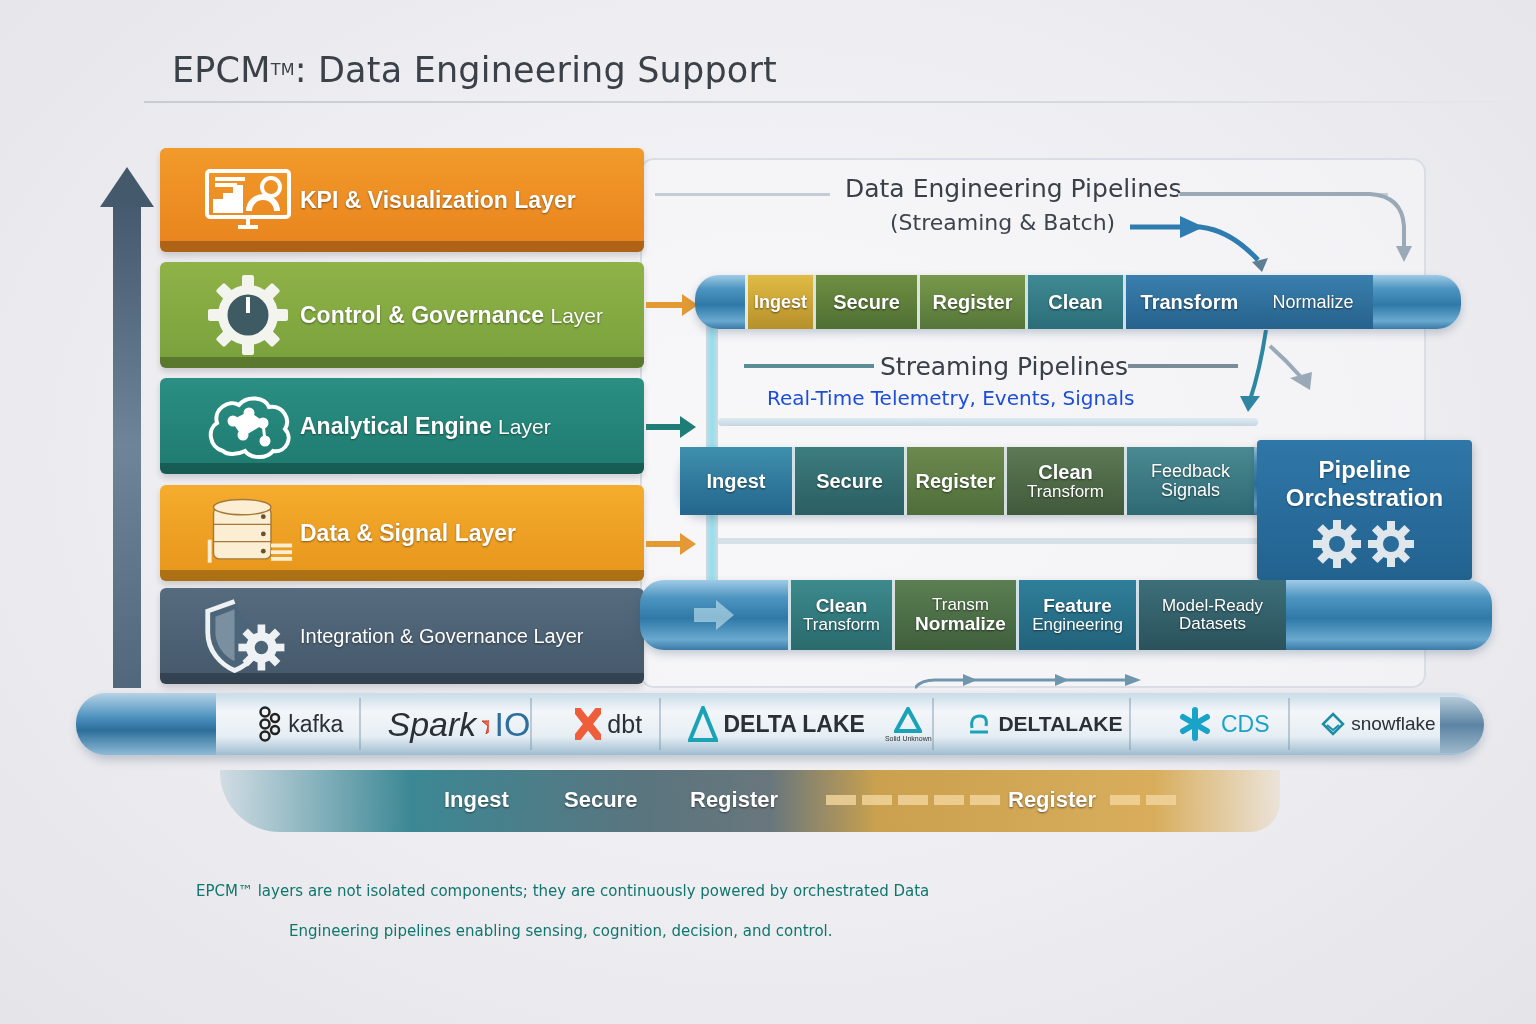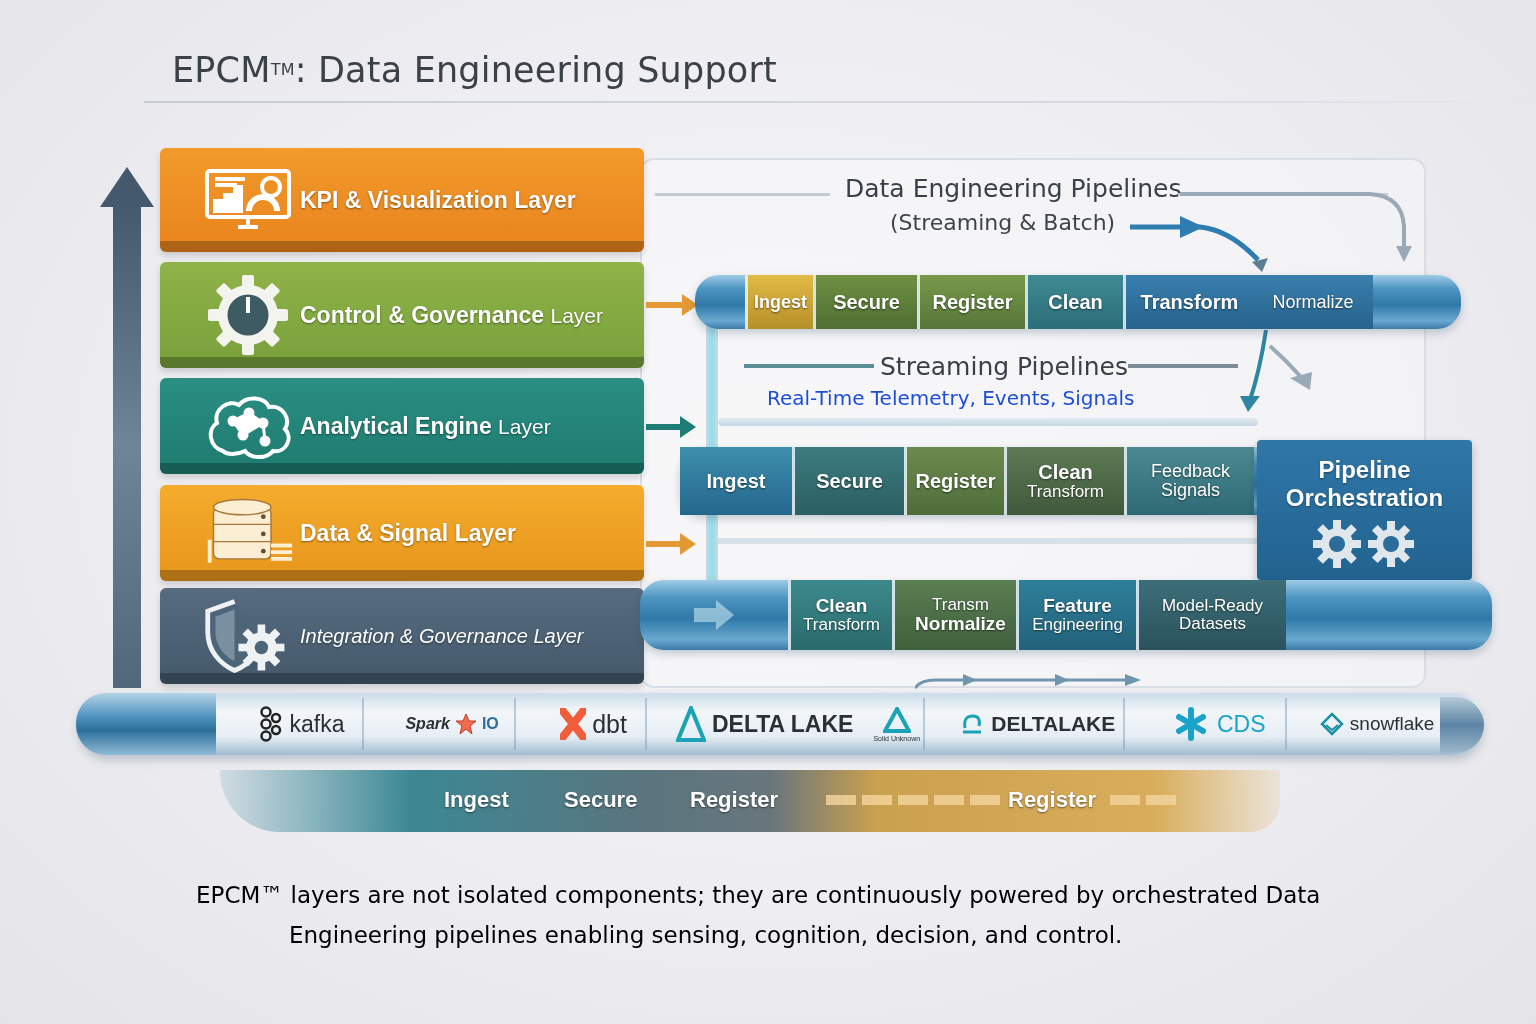--- a/index.html
+++ b/index.html
@@ -41,21 +41,21 @@
   .layer::after { content: ""; position: absolute; left: 0; right: 0; bottom: 0; height: 11px;
     border-radius: 0 0 6px 6px; background: rgba(0,0,0,0.25); }
   .layer .icon { width: 92px; height: 70px; margin-left: 42px; display: flex; align-items: center; justify-content: center; }
   .layer .label { color: #fff; font-size: 23px; font-weight: bold; text-shadow: 0 1px 2px rgba(0,0,0,0.45); margin-left: 6px; }
   .layer .label .thin { font-weight: normal; font-size: 21px; }
   .l-kpi  { top: 148px; height: 104px; background: linear-gradient(180deg,#f29a2b,#e8831d); }
   .l-ctrl { top: 262px; height: 106px; background: linear-gradient(180deg,#90b348,#78a03c); }
   .l-ana  { top: 378px; height: 96px;  background: linear-gradient(180deg,#2b8f83,#1e7a6f); }
   .l-data { top: 485px; height: 96px;  background: linear-gradient(180deg,#f5ac2d,#e6951b); }
   .l-int  { top: 588px; height: 96px;  background: linear-gradient(180deg,#566c7e,#44586a); }
-  .l-int .label { font-size: 20px; font-weight: normal; font-style: italic; }
+  .l-int .label { font-size: 20px; font-weight: normal; }
 
   
   .conn { height: 6px; }
   .conn::after { content: ""; position: absolute; right: -14px; top: -8px; border-left: 16px solid currentColor; border-top: 11px solid transparent; border-bottom: 11px solid transparent; }
 
   
   .pipe {
     border-radius: 24px; overflow: visible;
     background: linear-gradient(180deg,#9fcbe6 0%, #4e95c1 25%, #2f79a8 55%, #6aa9cf 85%, #3a7aa6 100%);
     box-shadow: 0 4px 8px rgba(40,70,100,0.25);
@@ -102,21 +102,21 @@
     border-right: 2px solid rgba(120,150,175,0.45); font-weight: bold; color: #2b2f36; margin-left: 26px; }
   .logo:last-child { border-right: none; }
 
   
   .flow { left: 220px; top: 770px; width: 1060px; height: 62px; border-radius: 0 0 30px 60px;
     background: linear-gradient(90deg, rgba(120,170,190,0.25) 0%, #2c7f8c 18%, #4d6a74 40%, #5d6c72 52%, #c79a40 62%, #d6a74e 88%, rgba(230,190,120,0.2) 100%);
     opacity: 0.92; }
   .flow-item { color: #fff; font-size: 22px; font-weight: bold; text-shadow: 0 1px 2px rgba(0,0,0,0.5); top: 787px; }
   .dashes { top: 795px; height: 10px; background: repeating-linear-gradient(90deg, #f1d39a 0 30px, transparent 30px 36px); opacity: 0.85; }
 
-  .caption { font-size: 23px; color: #000000; font-family: "DejaVu Sans", sans-serif; text-align: right; }
+  .caption { font-size: 15px; color: #0f766e; font-family: "DejaVu Sans", sans-serif; text-align: right; }
 
   .line { background: #c3ccd6; }
 </style>
 </head>
 <body>
 
 <div class="abs title"><span>EPCM</span><sup>TM</sup><span>: Data Engineering Support</span></div>
 <div class="abs title-rule"></div>
 
 <div class="abs panel"></div>
@@ -360,21 +360,21 @@
         <g fill="none" stroke="#222" stroke-width="2.5">
           <circle cx="7" cy="6" r="4.5"></circle>
           <circle cx="7" cy="18" r="4.5"></circle>
           <circle cx="7" cy="30" r="4.5"></circle>
           <circle cx="17" cy="12" r="4"></circle>
           <circle cx="17" cy="24" r="4"></circle>
         </g>
       </svg>
     <span>kafka</span>
   </div>
-  <div class="logo" style="width:145px;font-size:16px;font-weight:bold;font-style:italic;">
+  <div class="logo" style="width:145px;font-size:34px;font-weight:normal;font-style:italic;">
     <span>Spark</span>
     <svg width="20" height="20">
         <polygon points="10,0 13,7 20,7 14,12 16,20 10,15 4,20 6,12 0,7 7,7" fill="#f26c4f" stroke="#c0392b"></polygon>
       </svg>
     <span style="color:#2f6f9e;font-style:normal;">IO</span>
   </div>
   <div class="logo" style="width:120px;font-size:25px;font-weight:normal;">
     <svg width="26" height="32">
         <path d="M2 2 L24 30 M24 2 L2 30" stroke="#f05d3b" stroke-width="8" stroke-linecap="round"></path>
       </svg>

